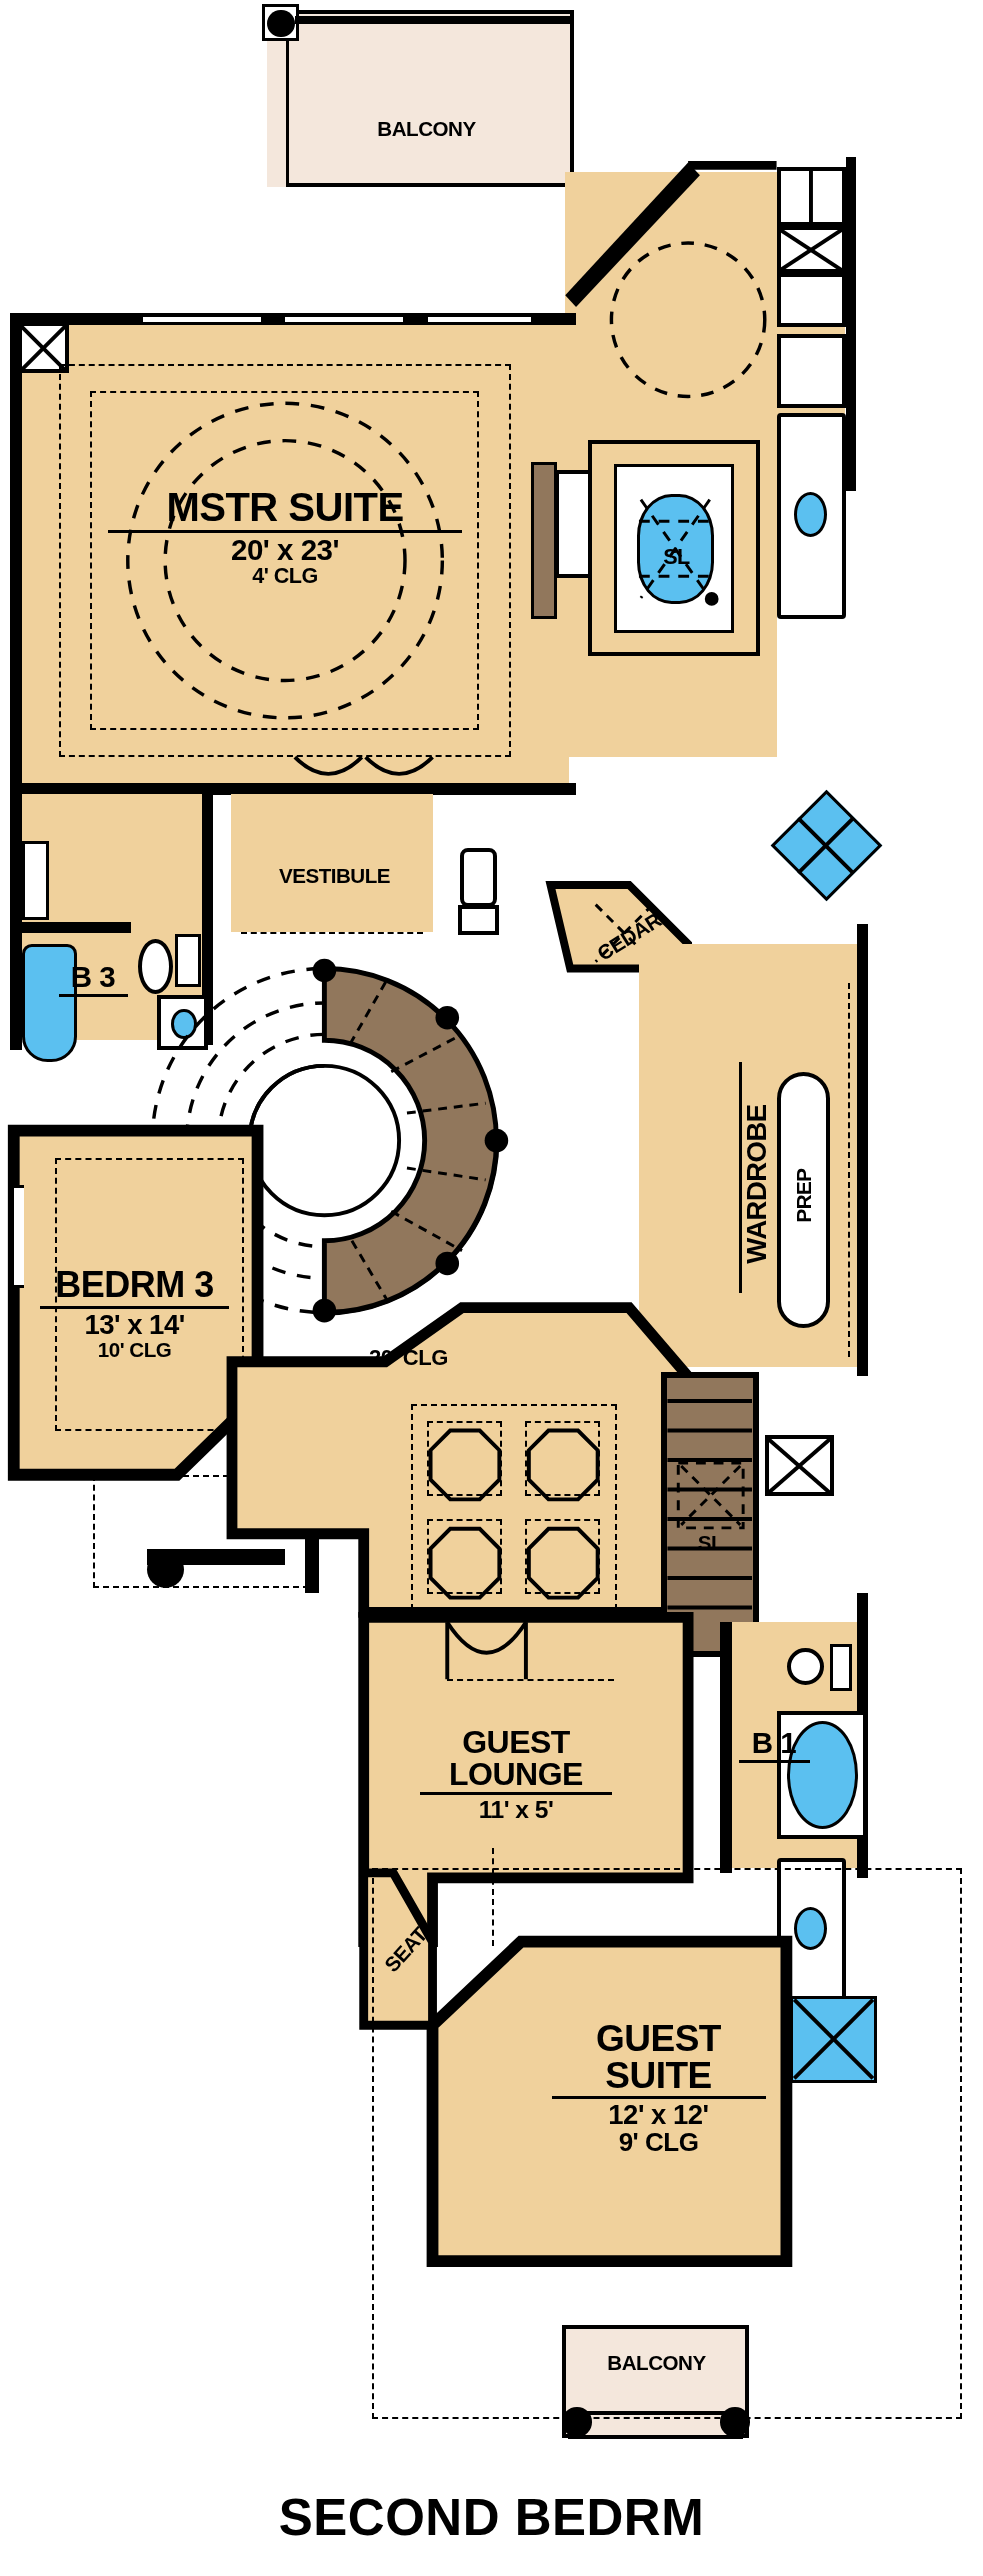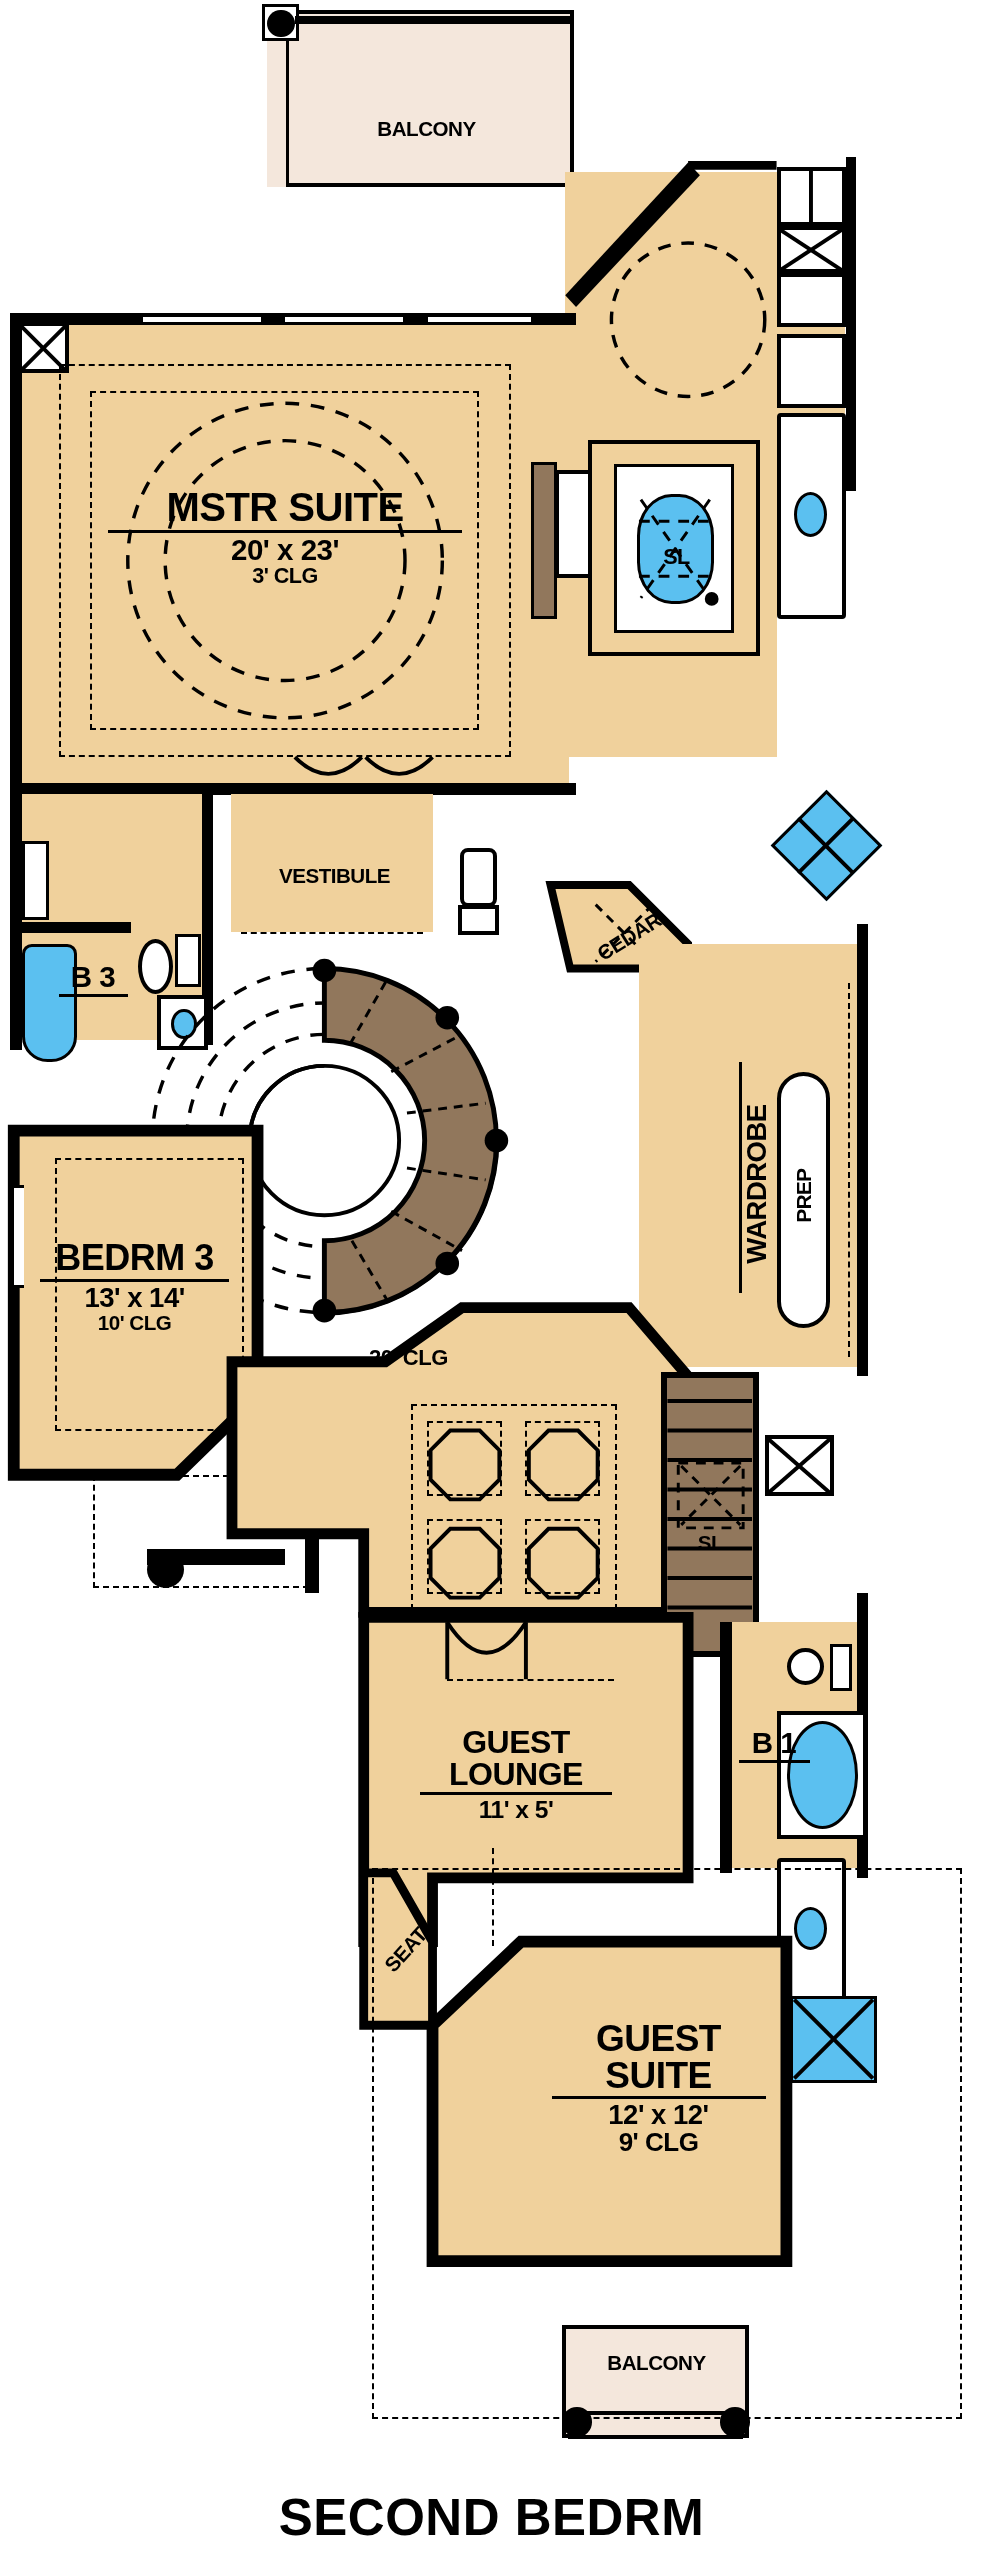--- a/index.html
+++ b/index.html
@@ -105,21 +105,21 @@
     <circle cx="290" cy="570" r="122" class="nofill" stroke="#000" stroke-width="3.5" stroke-dasharray="14 12"></circle>
 
     <path d="M300,770 q34,34 68,0" class="nofill" stroke="#000" stroke-width="4"></path>
     <path d="M372,770 q34,34 68,0" class="nofill" stroke="#000" stroke-width="4"></path>
   </svg>
 
   <div class="lbl" style="left:59px;top:487px;width:452px;font-size:40px;">
     <span class="nm">MSTR SUITE</span>
     <span class="rule" style="width:354px;"></span>
     <span class="dim" style="font-size:29.5px;">20' x 23'</span>
-    <span class="clg" style="font-size:21.6px;">3' CLG</span>
+    <span class="clg" style="font-size:21.6px;">4' CLG</span>
   </div>
 
   <div class="room" style="left:551px;top:428px;width:226px;height:329px;"></div>
   <div class="room" style="left:588px;top:440px;width:172px;height:216px;background:#f0d19c;border:4.9px solid #000;"></div>
   <div class="wht" style="left:614px;top:464px;width:120px;height:169px;border:3.9px solid #000;"></div>
   <div class="tub" style="left:637px;top:494px;width:77px;height:110px;border-radius:45% 45% 45% 45%/38% 38% 38% 38%;"></div>
   <svg width="983" height="2576" viewBox="0 0 1000 2620">
     <line x1="652" y1="508" x2="722" y2="608" stroke="#000" stroke-width="3" stroke-dasharray="11 9"></line>
     <line x1="722" y1="508" x2="652" y2="608" stroke="#000" stroke-width="3" stroke-dasharray="11 9"></line>
     <line x1="650" y1="530" x2="724" y2="530" stroke="#000" stroke-width="3" stroke-dasharray="11 9"></line>
@@ -216,21 +216,21 @@
     <span class="nm">PREP</span>
   </div>
   <div class="dashline-v" style="left:848px;top:983px;height:374px;"></div>
 
   <svg width="983" height="2576" viewBox="0 0 1000 2620">
     <polygon points="14,1150 262,1150 262,1420 180,1500 14,1500" fill="#f0d19c" stroke="#000" stroke-width="12"></polygon>
   </svg>
   <div class="dash" style="left:55px;top:1158px;width:189px;height:273px;"></div>
   <div class="wht" style="left:13.8px;top:1185px;width:9.8px;height:103px;border-top:3.9px solid #000;border-bottom:3.9px solid #000;"></div>
 
-  <div class="lbl" style="left:21.6px;top:1240px;width:226px;font-size:36px;">
+  <div class="lbl" style="left:21.6px;top:1267px;width:226px;font-size:36px;">
     <span class="nm">BEDRM 3</span>
     <span class="rule" style="width:189px;"></span>
     <span class="dim" style="font-size:27.5px;">13' x 14'</span>
     <span class="clg" style="font-size:20.6px;">10' CLG</span>
   </div>
 
   <div class="dash" style="left:93px;top:1475px;width:226px;height:113px;"></div>
   <div class="wall" style="left:147px;top:1549px;width:138px;height:15.7px;"></div>
   <div class="wall" style="left:305px;top:1485px;width:13.8px;height:108px;"></div>
   <div class="abs" style="left:147px;top:1551px;width:37px;height:37px;background:#000;border-radius:50%;"></div>

